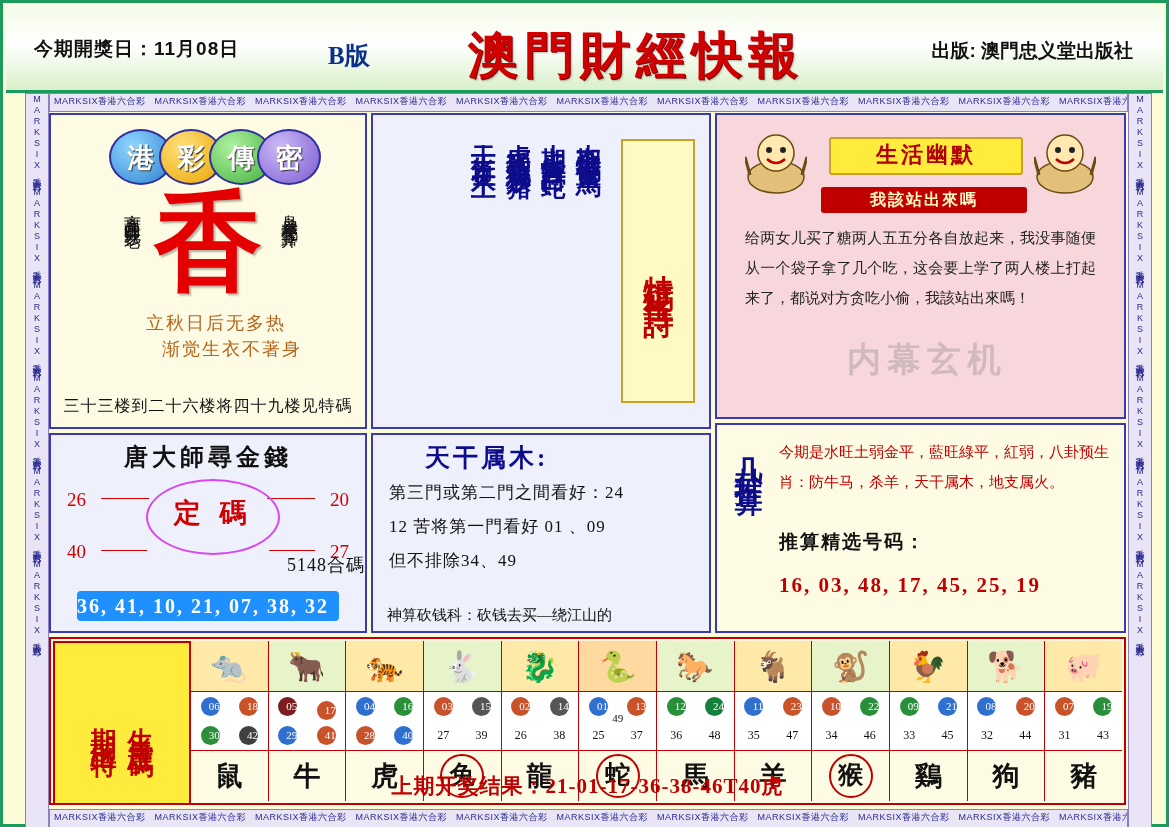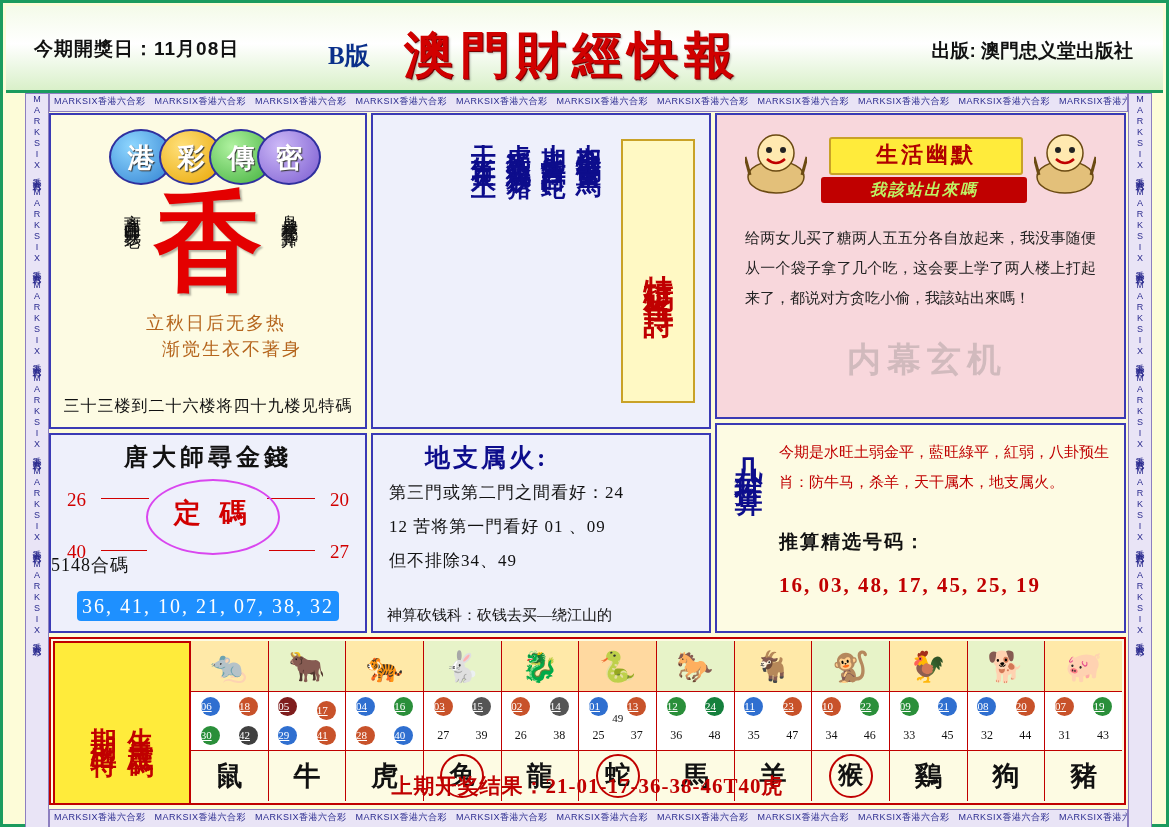--- a/index.html
+++ b/index.html
@@ -6,21 +6,21 @@
   body{width:1169px;height:827px;background:#ffffff;font-family:"Liberation Sans","DejaVu Sans",sans-serif;overflow:hidden;}
   .page{position:relative;width:1169px;height:827px;background:#fdfcd8;box-sizing:border-box;border:3px solid #1b9b5e;}
 
   
   .header{position:absolute;left:3px;top:3px;width:1157px;height:84px;
     background:linear-gradient(180deg,#f4fbe9 0%,#ffffff 45%,#d9f0c9 100%);
     border-bottom:3px solid #1b9b5e;}
   .hdr-date{position:absolute;left:28px;top:30px;font-size:19px;color:#111;font-weight:bold;letter-spacing:1px;}
   .hdr-bver{position:absolute;left:322px;top:33px;font-size:25px;font-weight:bold;color:#0a2f8a;
      font-family:"Liberation Serif",serif;}
-  .hdr-title{position:absolute;left:398px;top:16px;width:400px;text-align:left;font-size:50px;font-weight:bold;
+  .hdr-title{position:absolute;left:398px;top:16px;width:400px;text-align:right;font-size:50px;font-weight:bold;
      font-family:"Liberation Serif",serif;color:#d10000;letter-spacing:6px;
      text-shadow:1px 1px 0 #7a0000, 2px 2px 2px rgba(0,0,0,.25);}
   .hdr-pub{position:absolute;right:30px;top:32px;font-size:19px;font-weight:bold;color:#111;}
 
   
   .strip{position:absolute;background:#e9e4f6;overflow:hidden;}
   .strip-top{left:46px;top:90px;width:1077px;height:17px;border:1px solid #8d7fc0;}
   .strip-bottom{left:46px;top:806px;width:1077px;height:17px;border:1px solid #8d7fc0;}
   .strip-txt{font-size:9px;color:#2b2b8f;white-space:nowrap;line-height:15px;padding-left:4px;letter-spacing:.5px;}
   .side{position:absolute;top:90px;width:22px;height:733px;background:#e9e4f6;border:1px solid #8d7fc0;}
@@ -66,23 +66,23 @@
   .poem-title-box{position:absolute;right:14px;top:24px;width:70px;height:260px;background:#fff9c4;
      border:2px solid #c9a227;display:flex;align-items:center;justify-content:center;}
   .poem-title{writing-mode:vertical-rl;text-orientation:upright;font-size:30px;font-weight:bold;color:#c00000;
      font-family:"Liberation Serif",serif;letter-spacing:8px;}
 
   
   .b-humor{left:666px;top:0;width:411px;height:306px;background:#f8d7dc;border:2px solid #3a3ab5;}
   .hm-title{position:absolute;left:112px;top:22px;width:190px;height:34px;background:#ffeb3b;border:2px solid #c9a227;
      border-radius:3px;text-align:center;line-height:32px;font-size:22px;font-weight:bold;color:#b00000;
      font-family:"Liberation Serif",serif;letter-spacing:3px;}
-  .hm-sub{position:absolute;left:104px;top:62px;width:206px;height:26px;background:#c00000;border-radius:3px;
-     text-align:center;line-height:26px;font-size:16px;font-weight:bold;color:#bef264;
-     font-family:"Liberation Serif",serif;letter-spacing:2px;font-style:italic;}
+  .hm-sub{position:absolute;left:104px;top:72px;width:206px;height:26px;background:#c00000;border-radius:3px;
+     text-align:center;line-height:26px;font-size:16px;font-weight:bold;color:#fef9c3;
+     font-family:"Liberation Serif",serif;letter-spacing:2px;}
   .hm-face{position:absolute;top:14px;width:62px;height:66px;}
   .hm-face.l{left:28px;} .hm-face.r{right:28px;}
   .hm-body{position:absolute;left:0;right:0;top:108px;padding:0 28px;font-size:15px;line-height:30px;color:#222;
      font-family:"Liberation Serif",serif;text-align:justify;}
   .hm-wm{position:absolute;left:130px;top:222px;font-size:34px;color:rgba(120,120,120,.30);font-weight:bold;
      font-family:"Liberation Serif",serif;letter-spacing:6px;}
 
   
   .b-tang{left:0;top:320px;width:318px;height:200px;background:#eef0fb;border:2px solid #3a3ab5;}
   .tg-title{position:absolute;left:0;right:0;top:6px;text-align:center;font-size:24px;font-weight:bold;color:#111;
@@ -91,24 +91,24 @@
   .tg-ding{position:absolute;left:0;right:0;top:14px;text-align:center;font-size:27px;font-weight:bold;color:#d10000;
      font-family:"Liberation Serif",serif;letter-spacing:6px;}
   .tg-n{position:absolute;font-size:19px;color:#d10000;font-family:"Liberation Serif",serif;}
   .tg-n26{left:16px;top:54px;} .tg-n20{right:16px;top:54px;}
   .tg-n40{left:16px;top:106px;} .tg-n27{right:16px;top:106px;}
   .tg-line{position:absolute;height:1px;background:#d10000;}
   .tg-l1{left:50px;top:63px;width:48px;}
   .tg-l2{right:50px;top:63px;width:48px;}
   .tg-l3{left:50px;top:115px;width:46px;}
   .tg-l4{right:50px;top:115px;width:46px;}
-  .tg-he{position:absolute;left:0;right:0;top:118px;text-align:left;font-size:18px;color:#111;
+  .tg-he{position:absolute;left:0;right:0;top:118px;text-align:right;font-size:18px;color:#111;
      font-family:"Liberation Serif",serif;letter-spacing:1px;}
   .tg-nums{position:absolute;left:26px;right:26px;bottom:10px;height:30px;background:#1e90ff;border-radius:4px;
-     text-align:center;line-height:30px;font-size:20px;font-weight:normal;color:#ffffff;
+     text-align:left;line-height:30px;font-size:20px;font-weight:bold;color:#ffffff;
      font-family:"Liberation Serif",serif;letter-spacing:2px;}
 
   
   .b-tema{left:322px;top:320px;width:340px;height:200px;background:#eef0fb;border:2px solid #3a3ab5;}
   .tm-title{position:absolute;left:52px;top:6px;font-size:25px;font-weight:bold;color:#0d0d8c;
      font-family:"Liberation Serif",serif;letter-spacing:3px;}
   .tm-l{position:absolute;left:16px;font-size:17px;color:#111;font-family:"Liberation Serif",serif;letter-spacing:1px;}
   .tm-l1{top:46px;} .tm-l2{top:80px;} .tm-l3{top:114px;}
   .tm-foot{position:absolute;left:14px;bottom:6px;font-size:15px;color:#111;font-family:"Liberation Serif",serif;}
 
@@ -131,22 +131,22 @@
   .bt-left .col{writing-mode:vertical-rl;text-orientation:upright;font-size:26px;font-weight:bold;color:#c00000;
      font-family:"Liberation Serif",serif;letter-spacing:8px;}
   .zcols{position:absolute;left:140px;top:2px;right:2px;height:160px;display:flex;}
   .zcol{flex:1;border-right:1px solid #c00000;display:flex;flex-direction:column;}
   .zcol:last-child{border-right:none;}
   .z-pic{height:50px;border-bottom:1px solid #c00000;display:flex;align-items:center;justify-content:center;
      font-size:30px;}
   .z-nums{height:58px;border-bottom:1px solid #c00000;background:#ffffff;position:relative;}
   .z-row{display:flex;justify-content:space-around;align-items:center;height:29px;}
   .z-n{font-size:12px;color:#111;font-family:"Liberation Serif",serif;text-align:center;}
-  .z-n.circ{display:inline-block;min-width:19px;height:19px;line-height:19px;border-radius:50%;text-align:left;
-     color:#fff;font-size:11px;text-decoration:underline;}
+  .z-n.circ{display:inline-block;min-width:19px;height:19px;line-height:19px;border-radius:50%;text-align:right;
+     color:#fff;font-size:11px;}
   .z-name{height:50px;display:flex;align-items:center;justify-content:center;font-size:27px;font-weight:bold;
      color:#111;font-family:"Liberation Serif",serif;}
   .z-name .ring{display:inline-block;width:40px;height:40px;line-height:38px;border:2px solid #c00000;
      border-radius:50%;text-align:center;font-size:25px;}
 
   .footer-res{position:absolute;left:0;right:0;bottom:3px;text-align:center;font-size:21px;font-weight:bold;
      color:#c00000;font-family:"Liberation Serif",serif;letter-spacing:1px;z-index:5;}
 </style>
 </head>
 <body>
@@ -246,21 +246,21 @@
       <div class="tg-line tg-l3"></div>
       <div class="tg-line tg-l4"></div>
       <div class="tg-oval">
         <div class="tg-ding">定 碼</div>
       </div>
       <div class="tg-he">5148合碼</div>
       <div class="tg-nums">36,  41,  10,  21,  07,  38,  32</div>
     </div>
 
     <div class="box b-tema">
-      <div class="tm-title">地支属火:</div>
+      <div class="tm-title">天干属木:</div>
       <div class="tm-l tm-l1">第三門或第二門之間看好：24</div>
       <div class="tm-l tm-l2">12  苦将第一門看好 01 、09</div>
       <div class="tm-l tm-l3">但不排除34、49</div>
       <div class="tm-foot">神算砍钱科：砍钱去买—绕江山的</div>
     </div>
 
     <div class="box b-bagua">
       <div class="bg-title">几卦推算</div>
       <div class="bg-text">今期是水旺土弱金平，藍旺綠平，紅弱，八卦预生肖：防牛马，杀羊，天干属木，地支属火。</div>
       <div class="bg-sub">推算精选号码：</div>

